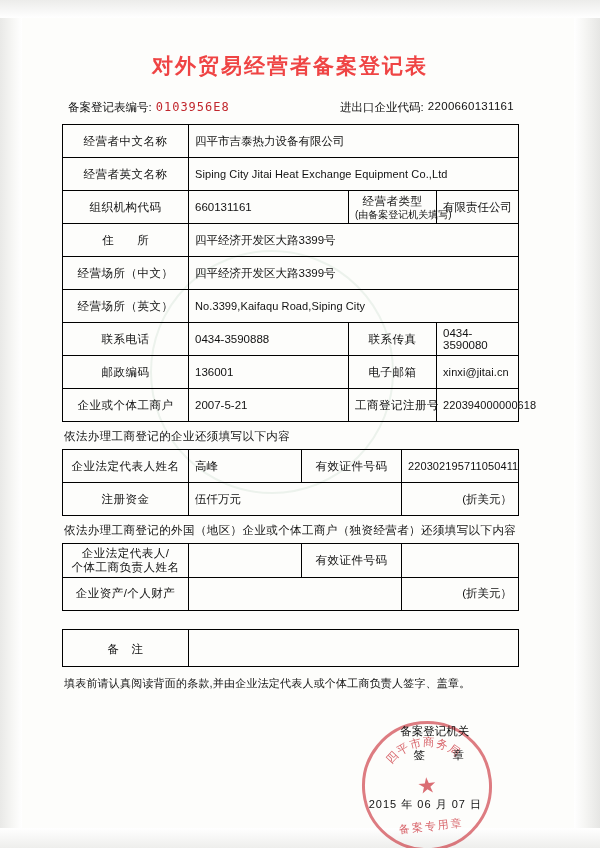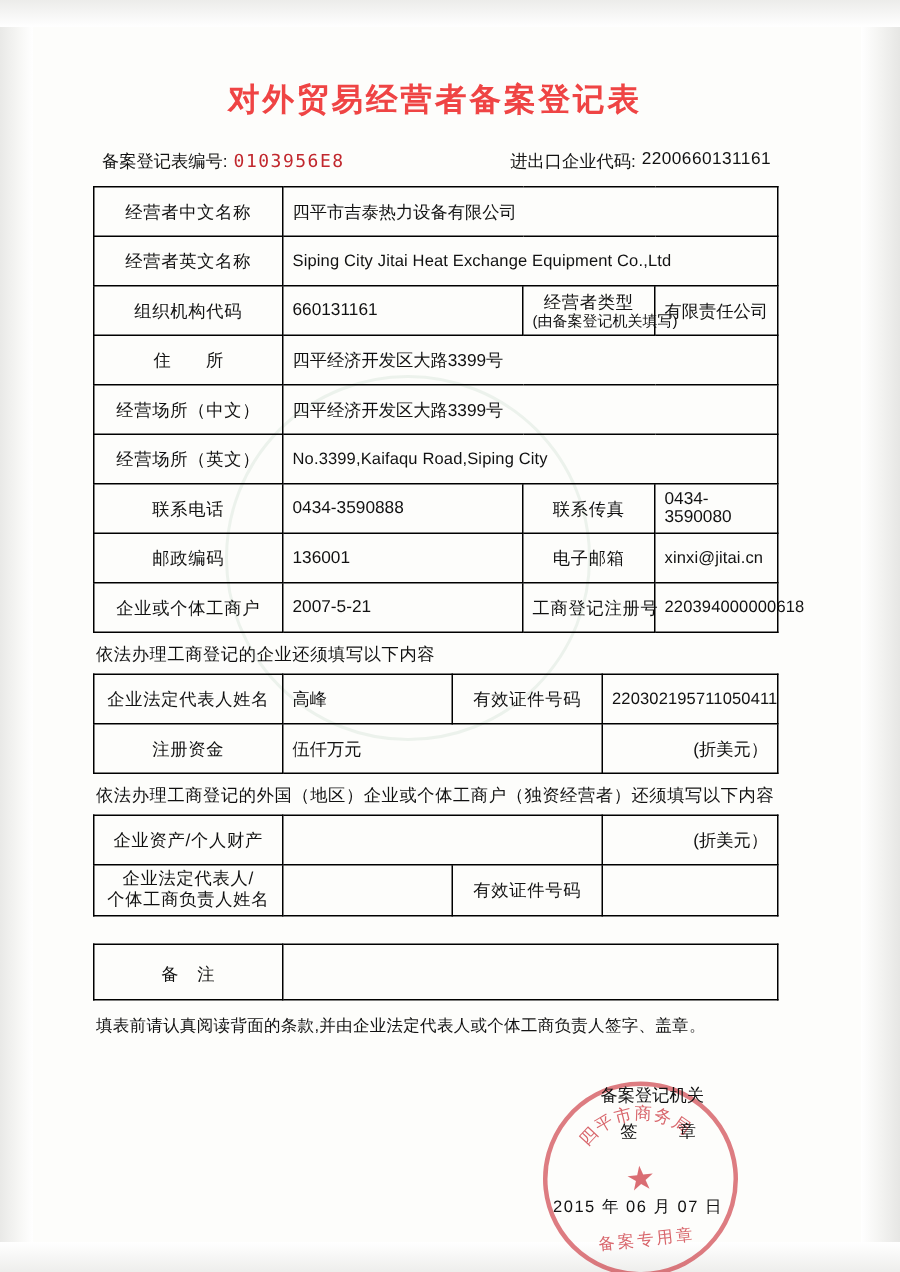--- a/index.html
+++ b/index.html
@@ -336,32 +336,32 @@
 
     <table class="main">
       <colgroup>
         <col style="width:126px">
         <col style="width:113px">
         <col style="width:100px">
         <col style="width:117px">
       </colgroup>
       <tbody>
         <tr>
-          <td class="label">企业资产/个人财产</td>
-          <td class="value" colspan="2"></td>
-          <td class="value" style="text-align:right">(折美元）</td>
-        </tr>
-        <tr>
           <td class="label" style="line-height:1.25">
             <span>企业法定代表人/</span><br>
             <span>个体工商负责人姓名</span>
           </td>
           <td class="value"></td>
           <td class="label">有效证件号码</td>
           <td class="value"></td>
+        </tr>
+        <tr>
+          <td class="label">企业资产/个人财产</td>
+          <td class="value" colspan="2"></td>
+          <td class="value" style="text-align:right">(折美元）</td>
         </tr>
       </tbody>
     </table>
 
     <div style="height:18px"></div>
 
     <table class="main remark-table">
       <colgroup>
         <col style="width:126px">
         <col style="width:330px">

